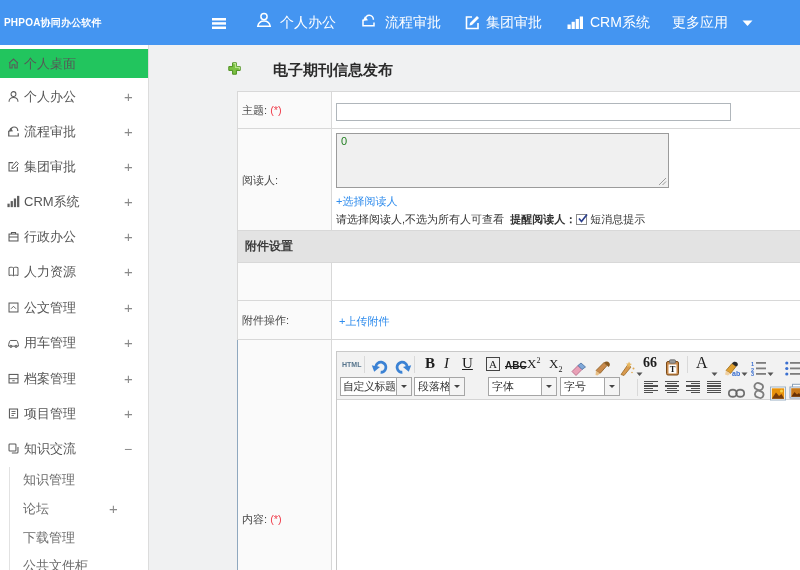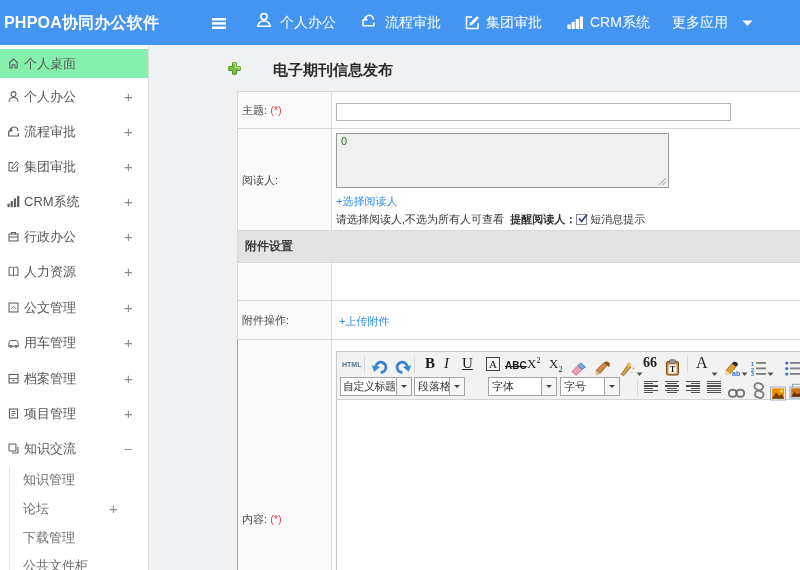--- a/index.html
+++ b/index.html
@@ -1,26 +1,26 @@
 <!DOCTYPE html>
 <html><head>
 <meta charset="utf-8">
 <style>
   * { margin:0; padding:0; box-sizing:border-box; }
   html,body { width:800px; height:570px; overflow:hidden; font-family:"Liberation Sans",sans-serif; background:#f0f1f2; }
   .abs { position:absolute; }
   
   #header { position:absolute; left:0; top:0; width:800px; height:45px; background:#4495f1; color:#fff; }
-  #logo { position:absolute; left:4px; top:0; line-height:45px; font-size:16px; font-weight:bold; letter-spacing:0.2px; }
+  #logo { position:absolute; left:4px; top:0; line-height:45px; font-size:10px; font-weight:bold; letter-spacing:0.2px; }
   .nav-item { position:absolute; top:0; height:45px; line-height:45px; font-size:14px; color:#fff; }
   .nav-ico { position:absolute; top:14px; }
   
   #sidebar { position:absolute; left:0; top:45px; width:149px; height:525px; background:#fff; border-right:1px solid #dcdcdc; }
   .sitem { position:absolute; left:0; width:148px; height:30px; }
-  .sitem.active { background:#86efac; }
+  .sitem.active { background:#22c55e; }
   .sico { position:absolute; left:7px; top:50%; margin-top:-7px; width:13px; height:13px; }
   .stxt { position:absolute; left:24px; top:0; line-height:30px; font-size:13px; color:#565656; }
   .splus { position:absolute; left:124px; top:0; line-height:30px; font-size:15px; color:#8a8a8a; font-weight:normal; }
   .sub { position:absolute; left:23px; font-size:13px; color:#6b6b6b; }
   #title { position:absolute; left:243px; top:61px; font-size:15px; font-weight:bold; color:#2b2b2b;margin-left:30px; }
   
   #tbl { position:absolute; left:237px; top:91px; width:663px; height:620px; background:#fff; border:1px solid #d8d8d8; }
   .row { position:absolute; left:0; width:661px; border-bottom:1px solid #d8d8d8; }
   .lbl { position:absolute; left:0; top:0; height:100%; width:94px; background:#fafafa; border-right:1px solid #d8d8d8; }
   .ltx { position:absolute; left:4px; font-size:11px; color:#464646; white-space:nowrap; }

